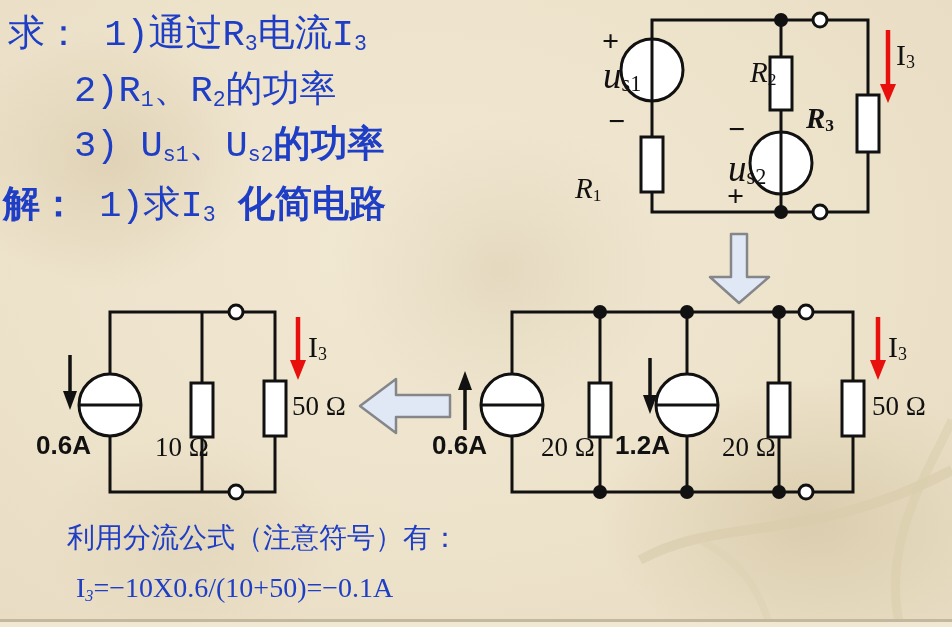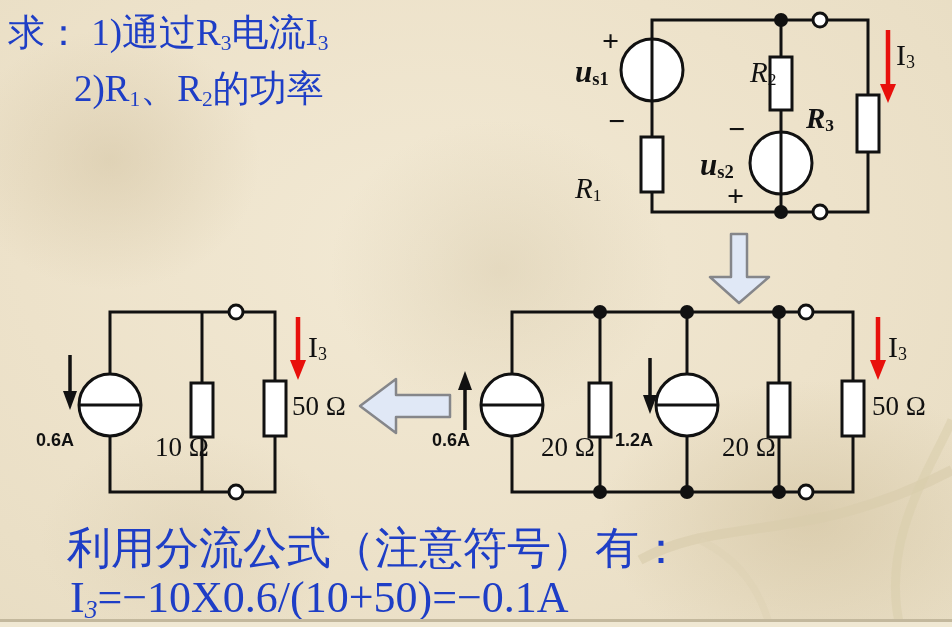--- a/index.html
+++ b/index.html
@@ -14,52 +14,52 @@
   .b2{left:330px;top:120px;width:340px;height:300px;background:radial-gradient(closest-side,rgba(210,196,164,.4),rgba(210,196,164,0));}
   .b3{left:600px;top:380px;width:420px;height:280px;background:radial-gradient(closest-side,rgba(203,187,150,.5),rgba(203,187,150,0));}
   .b4{left:40px;top:430px;width:300px;height:220px;background:radial-gradient(closest-side,rgba(212,199,168,.35),rgba(212,199,168,0));}
   .deco{position:absolute;left:0;top:0;pointer-events:none;}
 
   
   .rt{position:absolute;white-space:nowrap;}
   .blue{color:#1e3ec6;}
   .rt .b{font-weight:700;}
   .rt sub{font-size:.58em;line-height:0;vertical-align:-0.22em;}
-  .ptext{font-size:37px;}
-  .ctext{font-size:44px;}
+  .ptext{font-size:37px;font-family:Liberation Mono, monospace;}
+  .ctext{font-size:28px;}
   .l0{left:8px;top:8px;}
   .l1{left:74px;top:64px;}
   .l2{left:74px;top:119px;}
   .l3{left:3px;top:179px;}
   .c0{left:67px;top:519px;}
-  .c1x{left:70px;top:572px;text-align:right;}
+  .c1x{left:76px;top:572px;text-align:right;}
   .c1x sub{font-style:italic;}
 
   
   .csvg{position:absolute;}
   .wire{fill:none;stroke:#111;stroke-width:3;}
   .comp{fill:#fff;stroke:#111;stroke-width:3;}
   .dot{fill:#111;stroke:none;}
   .term{fill:#fff;stroke:#111;stroke-width:3;}
   .rwire{stroke:#e8100c;stroke-width:4.5;}
   .rhead{fill:#e8100c;stroke:none;}
   .bwire{stroke:#111;stroke-width:3.5;}
   .bhead{fill:#111;stroke:none;}
   .blockarrow{fill:#e0e8f6;stroke:#85868a;stroke-width:2.5;stroke-linejoin:round;}
 
   .clabel{position:absolute;color:#111;white-space:nowrap;}
   .clabel sub{font-size:.6em;line-height:0;vertical-align:-0.15em;}
-  .lbl-u{font-size:31px;font-weight:700;font-style:italic;}
+  .lbl-u{font-size:37px;font-weight:400;font-style:italic;margin-left:28px;}
   .lbl-u sub{font-style:normal;}
   .lbl-r{font-size:29px;font-style:italic;}
   .lbl-r sub{font-style:normal;}
   .lbl-i{font-size:30px;font-weight:400;}
   .lbl-sign{font-size:30px;font-weight:600;}
   .lbl-val{font-size:27px;}
-  .lbl-amp{font-family:"Liberation Sans","DejaVu Sans",sans-serif;font-weight:700;font-size:18px;}
+  .lbl-amp{font-family:"Liberation Sans","DejaVu Sans",sans-serif;font-weight:700;font-size:26px;}
 
   .bottom-line{position:absolute;left:0;top:619px;width:952px;height:3px;background:#c3b89d;}
   .bottom-strip{position:absolute;left:0;top:622px;width:952px;height:5px;background:#f0e8d3;}
 </style>
 </head>
 <body>
 
 <div class="stage">
 
   <div class="blob b1"></div>
@@ -67,20 +67,22 @@
   <div class="blob b3"></div>
   <div class="blob b4"></div>
   <svg class="deco" width="952" height="627">
     <path d="M640 560 C 720 515, 810 545, 952 470" fill="none" stroke="#d9cdac" stroke-width="10" opacity="0.65"></path>
     <path d="M900 627 C 880 540, 930 470, 952 420" fill="none" stroke="#d9cdac" stroke-width="9" opacity="0.55"></path>
     <path d="M700 540 C 740 560, 760 590, 770 627" fill="none" stroke="#ddd2b4" stroke-width="7" opacity="0.5"></path>
   </svg>
 
   <div class="rt blue ptext l0"><span>求： 1)通过R</span><sub>3</sub><span>电流I</span><sub>3</sub></div>
   <div class="rt blue ptext l1"><span>2)R</span><sub>1</sub><span>、R</span><sub>2</sub><span>的功率</span></div>
+  <div class="rt blue ptext l2"><span>3) U</span><sub>s1</sub><span>、U</span><sub>s2</sub><span class="b">的功率</span></div>
+  <div class="rt blue ptext l3"><span class="b">解：</span><span> 1)求I</span><sub>3</sub><span> </span><span class="b">化简电路</span></div>
 
   <svg class="csvg" style="left:560px;top:0;" width="392" height="240">
     <path class="wire" d="M92 20 H308 V212 H92 Z"></path>
     <path class="wire" d="M221 20 V212"></path>
     <circle class="comp" cx="92" cy="70" r="31"></circle>
     <path class="wire" d="M92 39 V101"></path>
     <rect class="comp" x="81" y="137" width="22" height="55"></rect>
     <rect class="comp" x="210" y="57" width="22" height="53"></rect>
     <circle class="comp" cx="221" cy="163" r="31"></circle>
     <path class="wire" d="M221 132 V194"></path>

